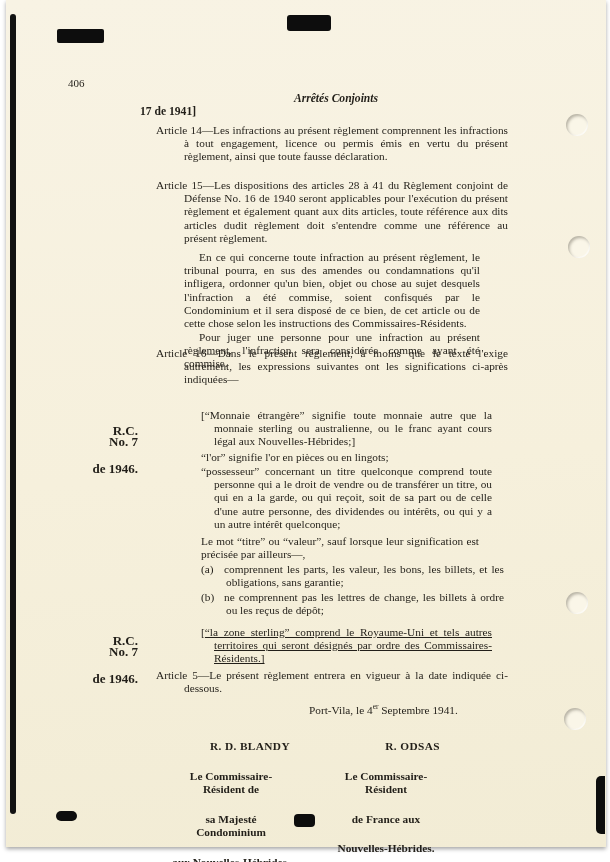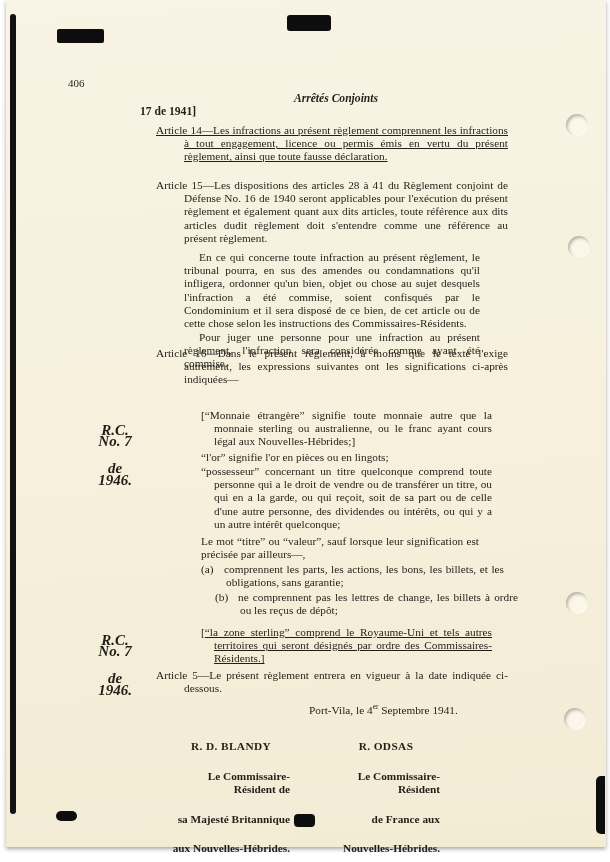--- a/index.html
+++ b/index.html
@@ -34,45 +34,45 @@
   .hang28{padding-left:28px;text-indent:-28px;}
   .ind{text-indent:15px;}
   .def{padding-left:13px;text-indent:-13px;}
   .item{padding-left:25px;text-indent:-25px;}
   .item .marker{display:inline-block;width:23px;text-indent:0;}
 
   #pageno{left:68px;top:77px;font-size:11px;text-align:left;}
   #issueref{left:140px;top:76px;font-size:11.6px;font-weight:bold;text-align:left;margin-top:29px;}
   #jtitle{left:160px;top:76px;width:320px;text-align:center;font-weight:bold;font-style:italic;font-size:11.6px;}
 
-  #art14{left:140px;top:108px;width:324px;text-decoration:underline;}
+  #art14{left:140px;top:108px;width:324px;}
   #art15p1{left:140px;top:163px;width:324px;}
   #art15p2{left:168px;top:235px;width:296px;}
   #art15p3{left:168px;top:315px;width:296px;}
   #art16{left:140px;top:331px;width:324px;}
   #def-monnaie{left:185px;top:393px;width:278px;}
   #def-or{left:185px;top:435px;width:278px;}
   #def-poss{left:185px;top:449px;width:278px;}
   #def-titre{left:185px;top:519px;width:278px;font-family:Liberation Serif, serif;}
   #item-a{left:185px;top:547px;width:278px;}
-  #item-b{left:199px;top:575px;width:278px;}
+  #item-b{left:185px;top:575px;width:278px;}
   #def-zone{left:185px;top:610px;width:278px;text-decoration:underline;}
   #art17{left:140px;top:653px;width:324px;}
   #dateline{left:293px;top:684px;text-align:left;}
   #dateline sup{font-size:7.5px;}
 
-  .note{position:absolute;font-weight:bold;font-size:15px;line-height:11.2px;color:#221f19;text-align:center;font-style:italic;}
+  .note{position:absolute;font-weight:bold;font-size:13px;line-height:11.2px;color:#221f19;text-align:right;}
   #note1{left:60px;top:393px;width:78px;}
   #note2{left:60px;top:603px;width:78px;}
 
   .sig{position:absolute;font-size:11.3px;line-height:13.6px;color:#221f19;font-weight:bold;}
   #sig-left{left:140px;top:708px;width:150px;}
   #sig-right{left:300px;top:708px;width:140px;}
-  .sig .name{text-align:center;letter-spacing:0.4px;}
-  .sig .line{text-align:right;}
+  .sig .name{text-align:right;letter-spacing:0.4px;}
+  .sig .line{text-align:center;}
 
   #credit{
     position:absolute;left:350px;top:821px;
     font-family:"Liberation Sans","DejaVu Sans",sans-serif;
     font-size:25px;color:#2b2b2b;letter-spacing:0.2px;
   }
 </style>
 </head>
 <body>
 
@@ -102,41 +102,41 @@
     <p id="art15p1" class="t hang28">Article 15—Les dispositions des articles 28 à 41 du Règlement conjoint de Défense No. 16 de 1940 seront applicables pour l'exécution du présent règlement et également quant aux dits articles, toute référence aux dits articles dudit règlement doit s'entendre comme une référence au présent règlement.</p>
     <p id="art15p2" class="t ind">En ce qui concerne toute infraction au présent règlement, le tribunal pourra, en sus des amendes ou condamnations qu'il infligera, ordonner qu'un bien, objet ou chose au sujet desquels l'infraction a été commise, soient confisqués par le Condominium et il sera disposé de ce bien, de cet article ou de cette chose selon les instructions des Commissaires-Résidents.</p>
     <p id="art15p3" class="t ind">Pour juger une personne pour une infraction au présent règlement, l'infraction sera considérée comme ayant été commise.</p>
     <p id="art16" class="t hang28">Article 16—Dans le présent règlement, à moins que le texte l'exige autrement, les expressions suivantes ont les significations ci-après indiquées—</p>
 
     <p id="def-monnaie" class="t def">[“Monnaie étrangère” signifie toute monnaie autre que la monnaie sterling ou australienne, ou le franc ayant cours légal aux Nouvelles-Hébrides;]</p>
     <p id="def-or" class="t def">“l'or” signifie l'or en pièces ou en lingots;</p>
     <p id="def-poss" class="t def">“possesseur” concernant un titre quelconque comprend toute personne qui a le droit de vendre ou de transférer un titre, ou qui en a la garde, ou qui reçoit, soit de sa part ou de celle d'une autre personne, des dividendes ou intérêts, ou qui y a un autre intérêt quelconque;</p>
     <p id="def-titre" class="t">Le mot “titre” ou “valeur”, sauf lorsque leur signification est précisée par ailleurs—,</p>
 
-    <p id="item-a" class="t item"><span class="marker">(a)</span><span>comprennent les parts, les actions, les bons, les billets, et les obligations, sans garantie;</span></p>
+    <p id="item-a" class="t item"><span class="marker">(a)</span><span>comprennent les parts, les valeur, les bons, les billets, et les obligations, sans garantie;</span></p>
     <p id="item-b" class="t item"><span class="marker">(b)</span><span>ne comprennent pas les lettres de change, les billets à ordre ou les reçus de dépôt;</span></p>
 
     <p id="def-zone" class="t def">[“la zone sterling” comprend le Royaume-Uni et tels autres territoires qui seront désignés par ordre des Commissaires-Résidents.]</p>
     <p id="art17" class="t hang28">Article 5—Le présent règlement entrera en vigueur à la date indiquée ci-dessous.</p>
 
     <p id="dateline" class="t"><span>Port-Vila, le 4</span><sup>er</sup><span> Septembre 1941.</span></p>
 
     <div id="note1" class="note">
       <div>R.C. No. 7</div>
       <div>de 1946.</div>
     </div>
     <div id="note2" class="note">
       <div>R.C. No. 7</div>
       <div>de 1946.</div>
     </div>
 
     <div id="sig-left" class="sig">
       <div class="name">R. D. BLANDY</div>
       <div class="line">Le Commissaire-Résident de</div>
-      <div class="line">sa Majesté Britannique</div>
+      <div class="line">sa Majesté Condominium</div>
       <div class="line">aux Nouvelles-Hébrides.</div>
     </div>
     <div id="sig-right" class="sig">
       <div class="name">R. ODSAS</div>
       <div class="line">Le Commissaire-Résident</div>
       <div class="line">de France aux</div>
       <div class="line">Nouvelles-Hébrides.</div>
     </div>
 
   </div>

